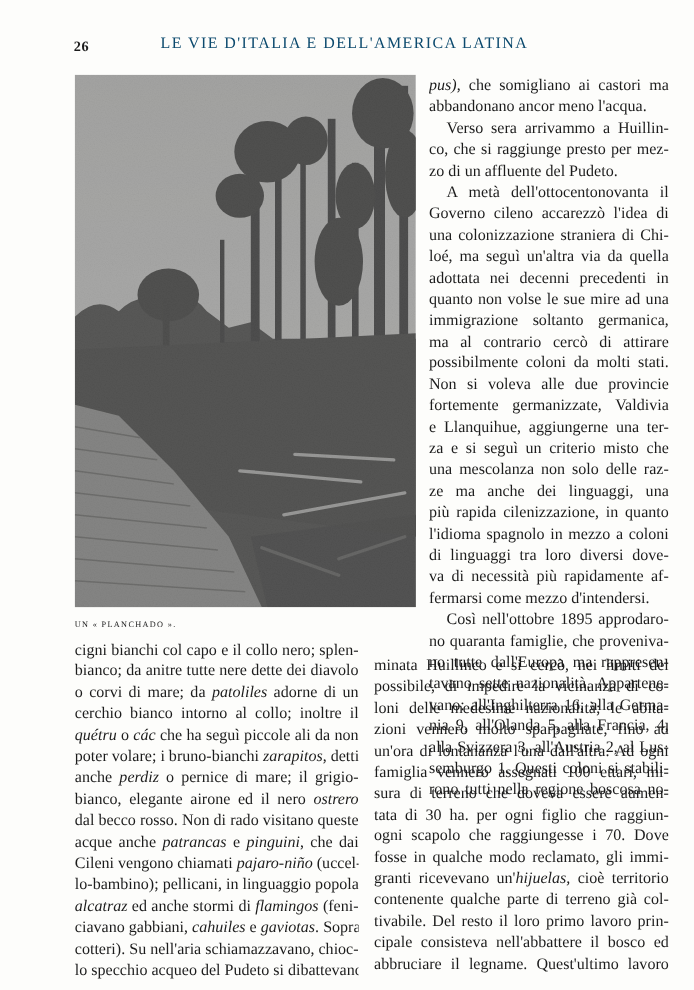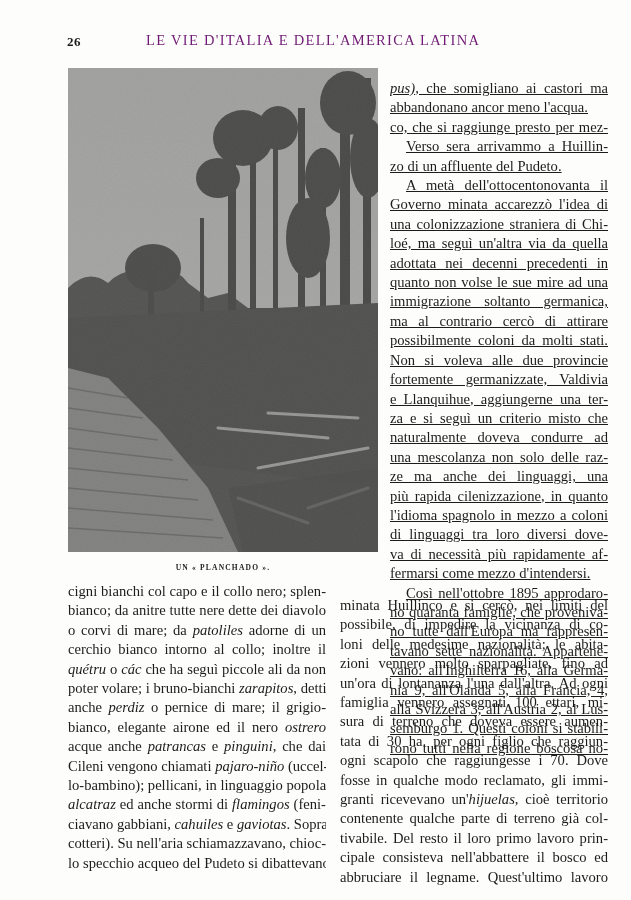--- a/index.html
+++ b/index.html
@@ -10,46 +10,46 @@
     color: #1c1c1c;
     position: relative;
   }
   .page-number {
     position: absolute; left: 67px; top: 34px;
     font-size: 13px; font-weight: bold; letter-spacing: 0.5px; font-family: Liberation Serif, serif;
   }
   .running-head {
     position: absolute; left: 146px; top: 32px; width: 420px;
     font-size: 14.5px; letter-spacing: 1.3px; text-align: left;
-    color: #701a75;
+    color: #0c4a6e;
   }
   .photo {
     position: absolute; left: 68px; top: 68px; width: 310px; height: 484px;
     overflow: hidden;
     background: #d8d8d6;
   }
   .photo svg { display: block; width: 100%; height: 100%; }
   .caption {
     position: absolute; left: 68px; top: 563px; width: 310px;
-    text-align: center; font-size: 7.5px; font-weight: bold;
+    text-align: left; font-size: 7.5px; font-weight: normal;
     letter-spacing: 1.2px; color: #222;
   }
   .col {
     position: absolute;
     font-size: 14.6px; line-height: 19.4px;
     text-align: justify;
   }
   .line {
     display: block; white-space: nowrap;
     text-align-last: justify;
     overflow: hidden;
   }
   .line.last { text-align-last: left; }
   .line.indent { text-indent: 16px; }
-  .right-top { left: 390px; top: 79px; width: 218px; text-decoration: underline; }
+  .right-top { left: 390px; top: 69px; width: 218px; }
   .right-bottom { left: 340px; top: 596px; width: 268px; }
   .left-bottom { left: 68px; top: 582px; width: 258px; }
   i { font-style: italic; }
 </style>
 </head>
 <body>
 
 <div class="page-number">26</div>
 <div class="running-head">LE VIE D'ITALIA E DELL'AMERICA LATINA</div>
 
@@ -120,37 +120,36 @@
     </g>
     <path d="M160 420 L310 400 L310 484 L175 484 Z" fill="#1e1e1c" opacity="0.7"></path>
     <rect x="0" y="0" width="310" height="484" fill="#808080" filter="url(#grain)" opacity="0.55"></rect>
   </svg>
 </div>
 <div class="caption">UN « PLANCHADO ».</div>
 
 <div class="col right-top">
     <span class="line"><i>pus)</i><span>, che somigliano ai castori ma</span></span>
     <span class="line last"><span>abbandonano ancor meno l'acqua.</span></span>
+    <span class="line indent"><span>Verso sera arrivammo a Huillin-</span></span>
     <span class="line"><span>co, che si raggiunge presto per mez-</span></span>
-    <span class="line indent"><span>Verso sera arrivammo a Huillin-</span></span>
     <span class="line last"><span>zo di un affluente del Pudeto.</span></span>
     <span class="line indent"><span>A metà dell'ottocentonovanta il</span></span>
-    <span class="line"><span>Governo minata accarezzò l'idea di</span></span>
+    <span class="line"><span>Governo cileno accarezzò l'idea di</span></span>
     <span class="line"><span>una colonizzazione straniera di Chi-</span></span>
     <span class="line"><span>loé, ma seguì un'altra via da quella</span></span>
     <span class="line"><span>adottata nei decenni precedenti in</span></span>
     <span class="line"><span>quanto non volse le sue mire ad una</span></span>
     <span class="line"><span>immigrazione soltanto germanica,</span></span>
     <span class="line"><span>ma al contrario cercò di attirare</span></span>
     <span class="line"><span>possibilmente coloni da molti stati.</span></span>
     <span class="line"><span>Non si voleva alle due provincie</span></span>
     <span class="line"><span>fortemente germanizzate, Valdivia</span></span>
     <span class="line"><span>e Llanquihue, aggiungerne una ter-</span></span>
     <span class="line"><span>za e si seguì un criterio misto che</span></span>
-    <span class="line"><span>naturalmente doveva condurre ad</span></span>
     <span class="line"><span>una mescolanza non solo delle raz-</span></span>
     <span class="line"><span>ze ma anche dei linguaggi, una</span></span>
     <span class="line"><span>più rapida cilenizzazione, in quanto</span></span>
     <span class="line"><span>l'idioma spagnolo in mezzo a coloni</span></span>
     <span class="line"><span>di linguaggi tra loro diversi dove-</span></span>
     <span class="line"><span>va di necessità più rapidamente af-</span></span>
     <span class="line last"><span>fermarsi come mezzo d'intendersi.</span></span>
     <span class="line indent"><span>Così nell'ottobre 1895 approdaro-</span></span>
     <span class="line"><span>no quaranta famiglie, che proveniva-</span></span>
     <span class="line"><span>no tutte dall'Europa ma rappresen-</span></span>
@@ -180,20 +179,21 @@
   </div>
 <div class="col left-bottom">
     <span class="line"><span>cigni bianchi col capo e il collo nero; splen-</span></span>
     <span class="line"><span>bianco; da anitre tutte nere dette dei diavolo</span></span>
     <span class="line"><span>o corvi di mare; da </span><i>patoliles</i><span> adorne di un</span></span>
     <span class="line"><span>cerchio bianco intorno al collo; inoltre il</span></span>
     <span class="line"><i>quétru</i><span> o </span><i>các</i><span> che ha seguì piccole ali da non</span></span>
     <span class="line"><span>poter volare; i bruno-bianchi </span><i>zarapitos</i><span>, detti</span></span>
     <span class="line"><span>anche </span><i>perdiz</i><span> o pernice di mare; il grigio-</span></span>
     <span class="line"><span>bianco, elegante airone ed il nero </span><i>ostrero</i></span>
+    <span class="line"><span>dal becco rosso. Non di rado visitano queste</span></span>
     <span class="line"><span>acque anche </span><i>patrancas</i><span> e </span><i>pinguini</i><span>, che dai</span></span>
     <span class="line"><span>Cileni vengono chiamati </span><i>pajaro-niño</i><span> (uccel-</span></span>
     <span class="line"><span>lo-bambino); pellicani, in linguaggio popolare</span></span>
     <span class="line"><i>alcatraz</i><span> ed anche stormi di </span><i>flamingos</i><span> (feni-</span></span>
     <span class="line"><span>ciavano gabbiani, </span><i>cahuiles</i><span> e </span><i>gaviotas</i><span>. Sopra</span></span>
     <span class="line"><span>cotteri). Su nell'aria schiamazzavano, chioc-</span></span>
     <span class="line"><span>lo specchio acqueo del Pudeto si dibattevano</span></span>
   </div>
 
 </body></html>

